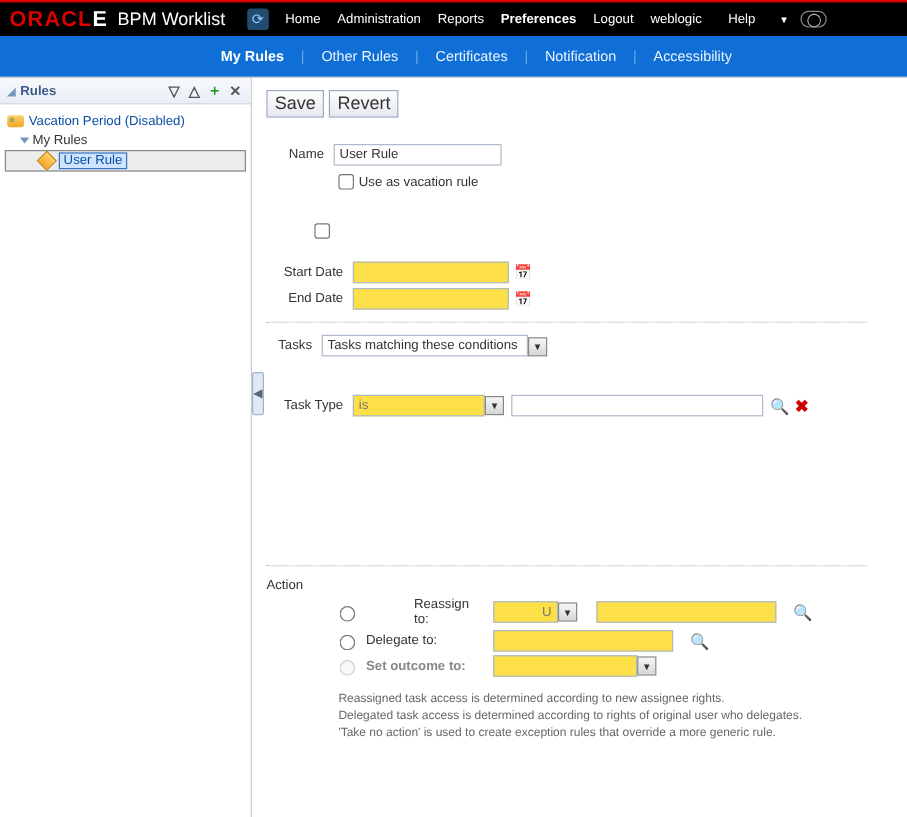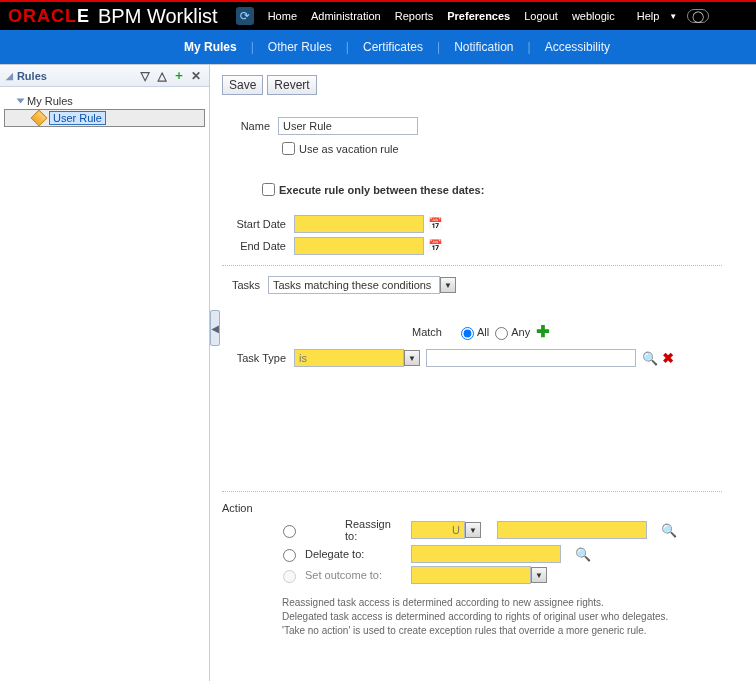--- a/index.html
+++ b/index.html
@@ -1,26 +1,26 @@
 <!DOCTYPE html>
 <html><head>
 <meta charset="utf-8">
 <style>
   * { box-sizing: border-box; }
   body { margin:0; font-family: Tahoma, Arial, sans-serif; font-size:11px; color:#333; background:#fff; width:756px; }
   .topbar { background:#000; height:30px; display:flex; align-items:center; padding:0 8px; color:#fff; border-top:2px solid #d00; }
   .logo { font-family: "Arial Black", Arial; font-weight:900; font-size:18px; letter-spacing:1px; margin-right:8px; }
   .logo .o { color:#d00;text-align:right; }
   .logo .r { color:#fff; }
-  .apptitle { color:#fff; font-size:20px; margin-right:18px; }
+  .apptitle { color:#fff; font-size:15px; margin-right:18px; }
   .refresh-icon { width:18px;height:18px;display:flex;align-items:center;justify-content:center;background:#224b70;border-radius:3px;color:#8fd0ff;font-size:12px;margin-right:14px; }
   .topnav { display:flex; gap:14px; font-size:11px; }
   .topnav a { color:#fff; text-decoration:none; }
   .topnav a.active { font-weight:bold; }
-  .help { margin-left:8px; display:flex; align-items:center; gap:10px; }
+  .help { margin-left:8px; display:flex; align-items:center; gap:20px; }
   .carat { font-size:8px; }
   .ctx-icon { width:22px;height:14px;border:1px solid #888;border-radius:7px;display:inline-flex;align-items:center;justify-content:center;color:#ccc;margin-left:10px; }
   .bluetabs { background:#0f6fd6; height:34px; display:flex; align-items:center; padding-left:170px; gap:0; color:#fff; font-size:12px; }
   .bluetabs .tab { padding:0 14px; line-height:34px; color:#eaf3ff; position:relative; }
   .bluetabs .tab.active { font-weight:bold; color:#fff; }
   .bluetabs .sep { color:#6aa9e8; }
   .main { display:flex; border-top:1px solid #ccc; height:617px; }
   .sidebar { width:210px; border-right:1px solid #ccc; background:#fff; position:relative; }
   .panelhdr { background:linear-gradient(#f7f9fc,#e9eef6); border-bottom:1px solid #cbd4e1; height:22px; display:flex; align-items:center; padding:0 6px; font-weight:bold; color:#3a5b88; }
   .panelhdr .tri { color:#7a95bd; margin-right:4px; font-size:9px; }
@@ -34,21 +34,21 @@
   .tree-row.sel .label { background:#cfe5ff; border:1px solid #3473c0; padding:0 3px; }
   .disc { width:0;height:0;border-top:4px solid transparent;border-bottom:4px solid transparent;border-left:5px solid #7a95bd; }
   .disc.open { transform:rotate(90deg); }
   .vac-icon { width:14px;height:10px;background:linear-gradient(#ffcf6b,#f3a623);border-radius:2px;position:relative; }
   .vac-icon::before { content:"";position:absolute;left:2px;top:2px;width:4px;height:4px;background:#9a5;border-radius:50%; }
   .rule-icon { width:12px;height:12px;transform:rotate(45deg);background:linear-gradient(#ffcf6b,#f3a623);border:1px solid #c78516; }
   .splitter { position:absolute; left:210px; top:310px; width:10px;height:36px;background:#e1e8f2;border:1px solid #9fb2cf;border-radius:2px;display:flex;align-items:center;justify-content:center;color:#567; font-size:10px; z-index:2;}
   .content { flex:1; padding:10px 8px 4px 12px; position:relative; overflow:hidden; }
   .titlebar { display:flex; align-items:center; }
   .pagetitle { color:#3a5b88; font-size:15px; font-weight:bold; flex:1; }
-  .btn { background:linear-gradient(#fdfdfd,#e6e9ef); border:1px solid #9baac1; padding:2px 6px; font-size:12px; color:#333; cursor:pointer; }
+  .btn { background:linear-gradient(#fdfdfd,#e6e9ef); border:1px solid #9baac1; padding:2px 6px; font-size:15px; color:#333; cursor:pointer; }
   .field-row { display:flex; align-items:center; margin:4px 0; }
   .fld-label { width:56px; text-align:right; padding-right:8px; color:#333; }
   .txt { border:1px solid #aeb9c9; background:#fff; height:18px; padding:1px 4px; font-size:11px; color:#333; }
   .txt.dis { background:#fde047; color:#777; }
   .sel { border:1px solid #888; background:#ececec; height:18px; font-size:11px; }
   .chk { margin-right:4px; }
   .date-icon { width:16px;height:16px; display:inline-flex;align-items:center;justify-content:center;color:#7a95bd;font-size:12px;margin-left:4px;}
   .dotted { border:none;border-top:1px dotted #bbb; margin:10px 0; width:500px; }
   .radio-row { display:flex; align-items:center; margin:3px 0; gap:6px; }
   .mag { color:#3473c0; font-size:13px; }
@@ -103,20 +103,24 @@
       <span>Rules</span>
       <span class="spacer"></span>
       <span class="hdr-icons">
         <span class="hdr-btn">▽</span>
         <span class="hdr-btn">△</span>
         <span class="hdr-btn" style="color:#1a9b1a;font-weight:bold;">＋</span>
         <span class="hdr-btn">✕</span>
       </span>
     </div>
     <div class="tree">
+      <div class="tree-row">
+        <span class="vac-icon"></span>
+        <span class="label">Vacation Period (Disabled)</span>
+      </div>
       <div class="tree-row sub">
         <span class="disc open"></span>
         <span class="label">My Rules</span>
       </div>
       <div class="tree-row sel">
         <span class="rule-icon"></span>
         <span class="label">User Rule</span>
       </div>
     </div>
   </div>
@@ -136,54 +140,44 @@
       <input class="txt" style="width: 140px;" value="User Rule">
     </div>
     <div class="field-row" style="margin-left:56px;">
       <input type="checkbox" class="chk" style="">
       <span>Use as vacation rule</span>
     </div>
 
     <div style="height:14px;"></div>
     <div class="field-row" style="margin-left:36px;">
       <input type="checkbox" class="chk" style="">
-      <span style="font-weight:bold;">Execute rule only between these dates:</span>
     </div>
     <div style="height:8px;"></div>
     <div class="field-row">
       <span class="fld-label" style="width:72px;">Start Date</span>
       <input class="txt dis" style="width: 130px;" disabled="">
       <span class="date-icon">📅</span>
     </div>
     <div class="field-row">
       <span class="fld-label" style="width:72px;">End Date</span>
       <input class="txt dis" style="width: 130px;" disabled="">
       <span class="date-icon">📅</span>
     </div>
 
     <hr class="dotted">
 
     <div class="field-row">
       <span class="fld-label" style="width:46px;">Tasks</span>
-      <span style="display:inline-flex;align-items:center;">
+      <span style="display:inline-flex;align-items:flex-end;">
         <input class="txt" style="width: 172px; background: rgb(255, 255, 255);" readonly="" value="Tasks matching these conditions">
         <span class="dropbtn">▼</span>
       </span>
     </div>
 
     <div style="height:20px;"></div>
-    <div class="field-row" style="justify-content:flex-start; margin-left:190px;">
-      <span>Match</span>
-      <span style="width:14px;"></span>
-      <input type="radio" name="m" checked="" style="">
-      <span>All</span>
-      <input type="radio" name="m" style="margin-left: 6px;">
-      <span>Any</span>
-      <span class="plus" style="margin-left:6px;">✚</span>
-    </div>
 
     <div class="field-row" style="margin-top:8px;">
       <span class="fld-label" style="width:72px;line-height:12px;"><span>Task Type</span></span>
       <span style="display:inline-flex;align-items:center;">
         <input class="txt dis" style="width: 110px;" readonly="" value="is">
         <span class="dropbtn">▼</span>
       </span>
       <input class="txt" style="width: 210px; margin-left: 6px;">
       <span class="mag" style="margin-left:6px;">🔍</span>
       <span class="xdel" style="margin-left:4px;">✖</span>
@@ -208,21 +202,21 @@
         <span class="mag" style="margin-left:8px;">🔍</span>
       </div>
       <div class="radio-row">
         <input type="radio" name="act" style="">
         <span style="width:100px;">Delegate to:</span>
         <input class="txt dis" style="width: 150px;">
         <span class="mag" style="margin-left:8px;">🔍</span>
       </div>
       <div class="radio-row">
         <input type="radio" name="act" disabled="" style="">
-        <span class="gray" style="width:100px;">Set outcome to:</span>
+        <span class="gray" style="width:100px;font-weight:bold;">Set outcome to:</span>
         <span style="display:inline-flex;align-items:center;">
           <input class="txt dis" style="width: 120px;" readonly="">
           <span class="dropbtn">▼</span>
         </span>
       </div>
     </div>
 
     <div class="helptext">
       <div>Reassigned task access is determined according to new assignee rights.</div>
       <div>Delegated task access is determined according to rights of original user who delegates.</div>

